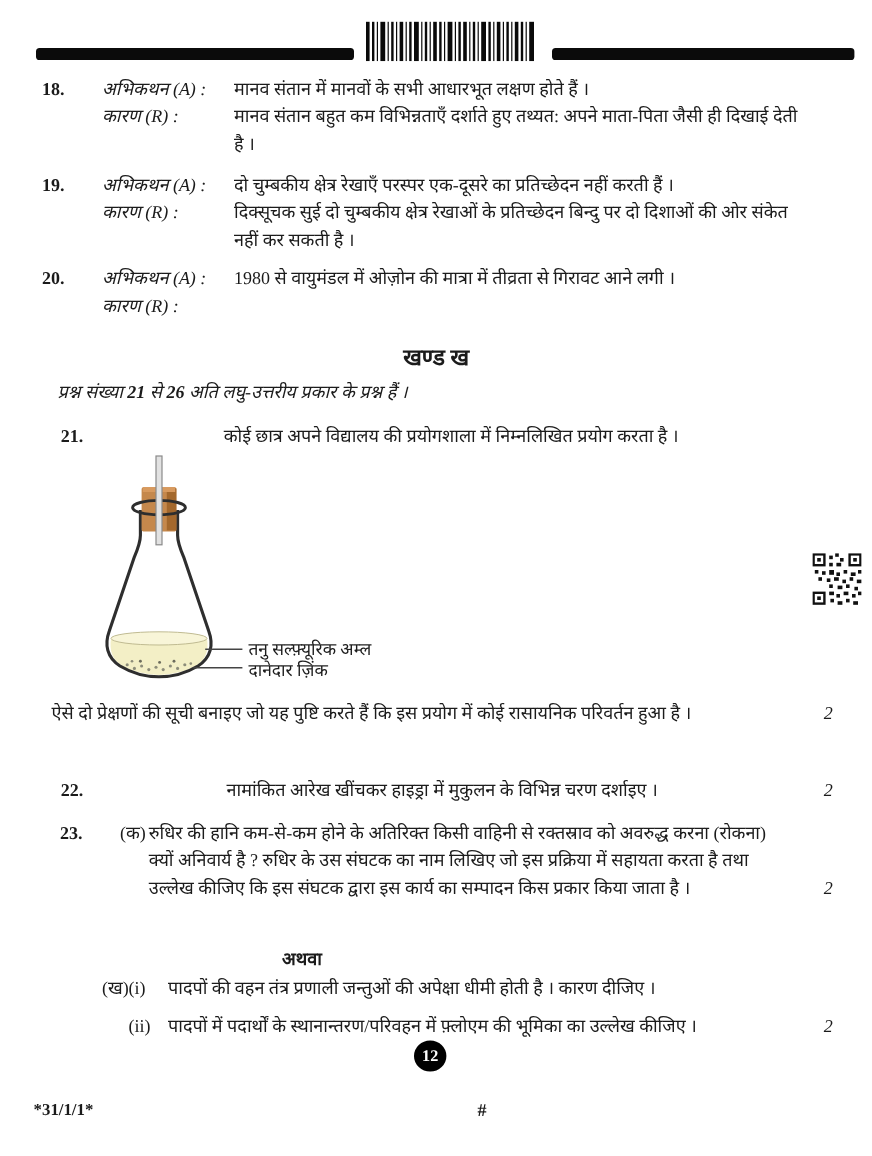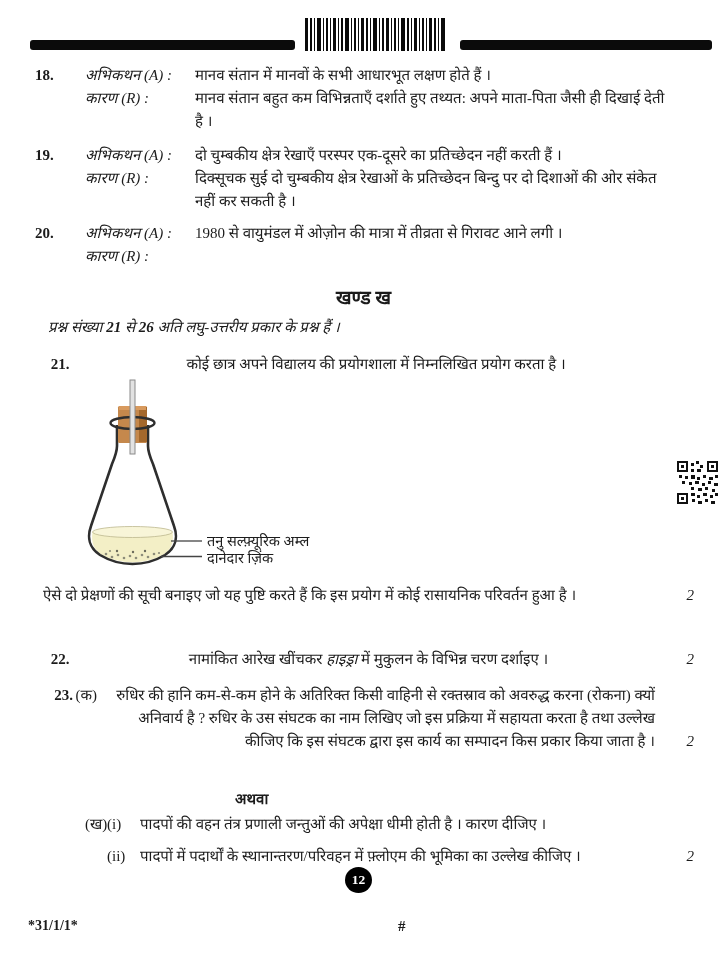--- a/index.html
+++ b/index.html
@@ -4,35 +4,35 @@
 <style>
   html,body{margin:0;padding:0;background:#ffffff;}
   body{width:727px;height:963px;position:relative;overflow:hidden;
        font-family:"Liberation Serif","DejaVu Serif",serif;color:#1b1b1b;}
   .abs{position:absolute;}
   .q{position:absolute;left:0;width:727px;box-sizing:border-box;font-size:15px;line-height:23px;}
   .qnum{font-weight:bold;}
   .ar-label{font-style:italic;}
   .g3{display:grid;grid-template-columns:50px 110px 1fr;padding-left:35px;padding-right:60px;}
   .g2{display:grid;grid-template-columns:50px 1fr;padding-left:35px;padding-right:60px;text-align:center;}
-  .gq23a{display:grid;grid-template-columns:50px 24px 1fr;padding-left:23px;padding-right:72px;text-align:right;}
+  .gq23a{display:grid;grid-template-columns:50px 24px 1fr;padding-left:50px;padding-right:72px;}
   .gq23b{display:grid;grid-template-columns:50px 22px 33px 1fr;row-gap:9px;padding-left:35px;padding-right:72px;}
   .marks{position:absolute;right:33px;bottom:0;font-style:italic;font-size:15px;}
   .marks-top{position:absolute;right:33px;top:0;font-style:italic;font-size:15px;}
   .rule{position:absolute;background:#0b0b0b;height:10px;border-radius:3px;}
   .section-title{position:absolute;left:0;width:727px;text-align:center;font-weight:bold;font-size:19px;}
   .instr{position:absolute;left:28px;font-style:italic;font-size:15px;margin-left:20px;}
   .bi{font-weight:bold;}
   .or-label{position:absolute;font-weight:bold;font-size:15px;}
   .footer-code{position:absolute;left:28px;top:918px;font-weight:bold;font-size:14px;}
   .page-badge{position:absolute;left:345px;top:867px;width:27px;height:26px;background:#000;
               border-radius:50%;color:#fff;font-weight:bold;font-size:13.5px;
               display:flex;align-items:center;justify-content:center;}
   .footer-hash{position:absolute;left:398px;top:918px;font-weight:bold;font-size:15px;}
-  .it{font-style:italic;}
+  .it{}
   svg{display:block;}
 </style>
 </head>
 <body>
 
 <div class="rule" style="left:30px;top:40px;width:265px;"></div>
 <div class="rule" style="left:460px;top:40px;width:252px;"></div>
 
 <svg class="abs" style="left:305px;top:18px;" width="140" height="33" viewBox="0 0 140 33">
   <rect x="0" y="0" width="140" height="33" fill="#ffffff"></rect>

